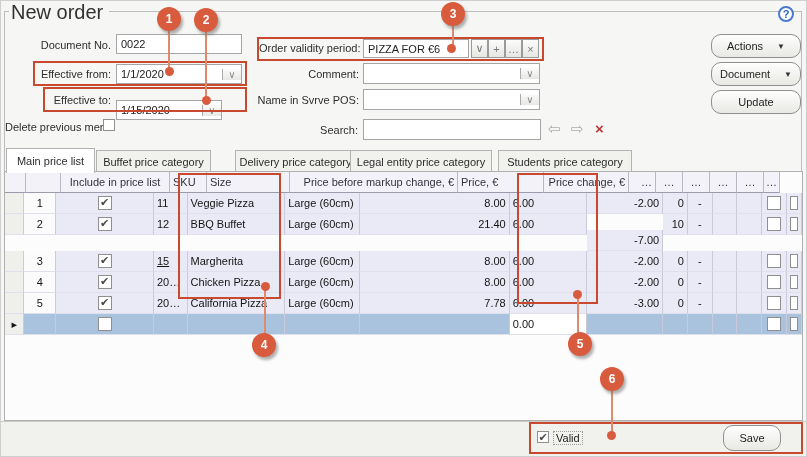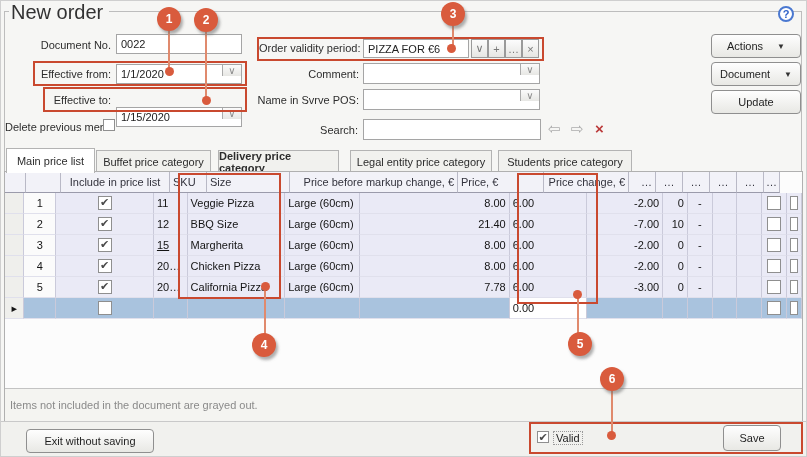--- a/index.html
+++ b/index.html
@@ -8,28 +8,28 @@
     font-family:"Liberation Sans","DejaVu Sans",sans-serif;
     font-size:11px;color:#222;background:#f6f6f4;overflow:hidden;
     border:1px solid #cfcfcf;box-sizing:border-box;
   }
   .abs{position:absolute;box-sizing:border-box;}
   .groupbox{border:1px solid #bdbdbd;background:transparent;}
   .title{font-size:20px;color:#323232;background:#f6f6f4;padding:0 6px 2px 2px;}
   .lbl{color:#2e2e2e;white-space:nowrap;}
   .r{text-align:right;}
   .inp{background:#fff;border:1px solid #a5a5a5;padding:2px 4px;line-height:15px;white-space:nowrap;overflow:hidden;}
-  .combo{background:#fff;border:1px solid #a5a5a5;display:flex;align-items:flex-start;}
+  .combo{background:#fff;border:1px solid #a5a5a5;display:flex;align-items:center;}
   .combo .val{flex:1;padding:2px 4px;line-height:14px;white-space:nowrap;overflow:hidden;}
   .vbtn{width:18px;display:flex;align-items:center;justify-content:center;
     background:linear-gradient(#fbfbfb,#e7e7e4);border-left:1px solid #ababab;color:#8b8b8b;font-size:10px;}
   .sqbtn{width:17px;height:19px;display:flex;align-items:center;justify-content:center;
     background:linear-gradient(#fcfcfc,#e6e6e3);border:1px solid #9a9a9a;color:#777;font-size:11px;}
   .btn{display:flex;align-items:center;justify-content:center;
-    background:linear-gradient(#fefefe,#e8e8e4);border:1px solid #8f8f8f;border-radius:4px;color:#1f1f1f;}
+    background:linear-gradient(#fefefe,#e8e8e4);border:1px solid #8f8f8f;border-radius:10px;color:#1f1f1f;}
   .btn .caret{margin-left:14px;font-size:8px;color:#333;}
   .cbx{display:inline-block;width:12px;height:12px;background:#fff;border:1px solid #8f8f8f;
     font-size:11px;line-height:11px;text-align:center;color:#4a4a4a;}
   .tab{position:absolute;top:149px;height:21px;background:#f1f1ee;border:1px solid #b3b3b3;border-bottom:none;
     display:flex;align-items:center;justify-content:center;color:#2c2c2c;}
   .tab.active{top:147px;height:24px;background:#ffffff;z-index:5;}
   .grid-wrap{background:#fcfcfc;border:1px solid #b0b0b0;}
   .trow{display:flex;}
   .tc{border-right:1px solid #cacada;border-bottom:1px solid #e0e0ec;overflow:hidden;white-space:nowrap;
     padding:0 3px;display:flex;align-items:center;background:#eaeaf6;color:#141414;}
@@ -65,21 +65,21 @@
 
   <div class="abs redbox" style="left:32px;top:60px;width:214px;height:25px;"></div>
   <div class="abs lbl r" style="left:36px;top:67px;width:74px;">Effective from:</div>
   <div class="abs combo" style="left:115px;top:63px;width:126px;height:20px;">
     <span class="val">1/1/2020</span>
     <span class="vbtn">∨</span>
   </div>
 
   <div class="abs redbox" style="left:42px;top:86px;width:204px;height:25px;"></div>
   <div class="abs lbl r" style="left:36px;top:93px;width:74px;">Effective to:</div>
-  <div class="abs combo" style="left:115px;top:106px;width:126px;height:20px;">
+  <div class="abs combo" style="left:115px;top:99px;width:106px;height:20px;">
     <span class="val">1/15/2020</span>
     <span class="vbtn">∨</span>
   </div>
 
   <div class="abs lbl" style="left:4px;top:120px;">Delete previous menu</div>
   <span class="abs cbx" style="left:102px;top:118px;"></span>
 
   <div class="abs redbox" style="left:256px;top:36px;width:287px;height:24px;"></div>
   <div class="abs lbl r" style="left:258px;top:41px;width:100px;">Order validity period:</div>
   <div class="abs inp" style="left:362px;top:38px;width:106px;height:19px;">PIZZA FOR €6</div>
@@ -114,21 +114,21 @@
   <div class="abs btn" style="left:710px;top:61px;width:90px;height:24px;">
     <span>Document</span>
     <span class="caret">▼</span>
   </div>
   <div class="abs btn" style="left:710px;top:89px;width:90px;height:24px;">
     <span>Update</span>
   </div>
 
   <div class="tab" style="left:95px;width:113px;">Buffet price category</div>
   <div class="tab active" style="left:5px;width:87px;">Main price list</div>
-  <div class="tab" style="left:217px;width:119px;font-weight:bold;">Delivery price category</div>
+  <div class="tab" style="left:234px;width:119px;">Delivery price category</div>
   <div class="tab" style="left:349px;width:140px;">Legal entity price category</div>
   <div class="tab" style="left:497px;width:132px;">Students price category</div>
 
   <div class="abs grid-wrap" style="left:3px;top:170px;width:799px;height:250px;">
     <div id="grid">
         <div class="trow">
           <div class="tc hdr al-c" style="width: 14px; height: 20px;"></div>
           <div class="tc hdr al-c" style="width: 28px; height: 20px;"></div>
           <div class="tc hdr al-c" style="width: 102px; height: 20px;">Include in price list</div>
           <div class="tc hdr" style="width: 30px; height: 20px;">SKU</div>
@@ -166,25 +166,25 @@
             <span class="cbx"></span>
           </div>
         </div>
         <div class="trow">
           <div class="tc al-c sel" style="width: 14px; height: 20px;"></div>
           <div class="tc al-c num" style="width: 28px; height: 20px;">2</div>
           <div class="tc al-c" style="width: 102px; height: 20px;">
             <span class="cbx">✔</span>
           </div>
           <div class="tc" style="width: 30px; height: 20px;">12</div>
-          <div class="tc" style="width: 102px; height: 20px;">BBQ Size</div>
+          <div class="tc" style="width: 102px; height: 20px;">BBQ Buffet</div>
           <div class="tc" style="width: 76px; height: 20px;">Large (60cm)</div>
           <div class="tc al-r" style="width: 161px; height: 20px;">21.40</div>
           <div class="tc" style="width: 79px; height: 20px;">6.00</div>
-          <div class="tc al-r" style="width: 78px; height: 20px;">-7.00</div>
+          <div class="tc al-r" style="width: 78px; height: 20px; margin-top: 16px;">-7.00</div>
           <div class="tc al-r" style="width: 20px; height: 20px;">10</div>
           <div class="tc al-c" style="width: 20px; height: 20px;">-</div>
           <div class="tc al-c" style="width: 20px; height: 20px;"></div>
           <div class="tc al-c" style="width: 20px; height: 20px;"></div>
           <div class="tc al-c" style="width: 20px; height: 20px;">
             <span class="cbx"></span>
           </div>
           <div class="tc al-c" style="width: 9px; height: 20px;">
             <span class="cbx"></span>
           </div>
@@ -275,32 +275,26 @@
           <div class="tc al-c" style="width: 20px; height: 20px; background: rgb(169, 195, 222);"></div>
           <div class="tc al-c" style="width: 20px; height: 20px; background: rgb(169, 195, 222);"></div>
           <div class="tc al-c" style="width: 20px; height: 20px; background: rgb(169, 195, 222);">
             <span class="cbx"></span>
           </div>
           <div class="tc al-c" style="width: 9px; height: 20px; background: rgb(169, 195, 222);">
             <span class="cbx"></span>
           </div>
         </div>
       </div>
-    <div class="abs statusbar" style="left:0;top:216px;width:797px;height:33px;">
-      <span>Items not included in the document are grayed out.</span>
-    </div>
   </div>
 
   <div class="abs redbox" style="left:177px;top:172px;width:103px;height:126px;"></div>
   <div class="abs redbox" style="left:516px;top:172px;width:81px;height:131px;"></div>
 
   <div class="abs footer" style="left:0px;top:420px;width:807px;height:37px;"></div>
-  <div class="abs btn" style="left:25px;top:428px;width:128px;height:24px;">
-    <span>Exit without saving</span>
-  </div>
   <div class="abs redbox" style="left:528px;top:421px;width:274px;height:32px;"></div>
   <span class="abs cbx" style="left:536px;top:430px;">✔</span>
   <span class="abs valid-lbl" style="left:552px;top:430px;">Valid</span>
   <div class="abs btn" style="left:722px;top:424px;width:58px;height:26px;">
     <span>Save</span>
   </div>
 
   <div class="abs leader" style="left:167px;top:30px;height:40px;"></div>
   <div class="abs dot" style="left:164px;top:66px;"></div>
   <div class="abs badge" style="left:156px;top:6px;">1</div>

